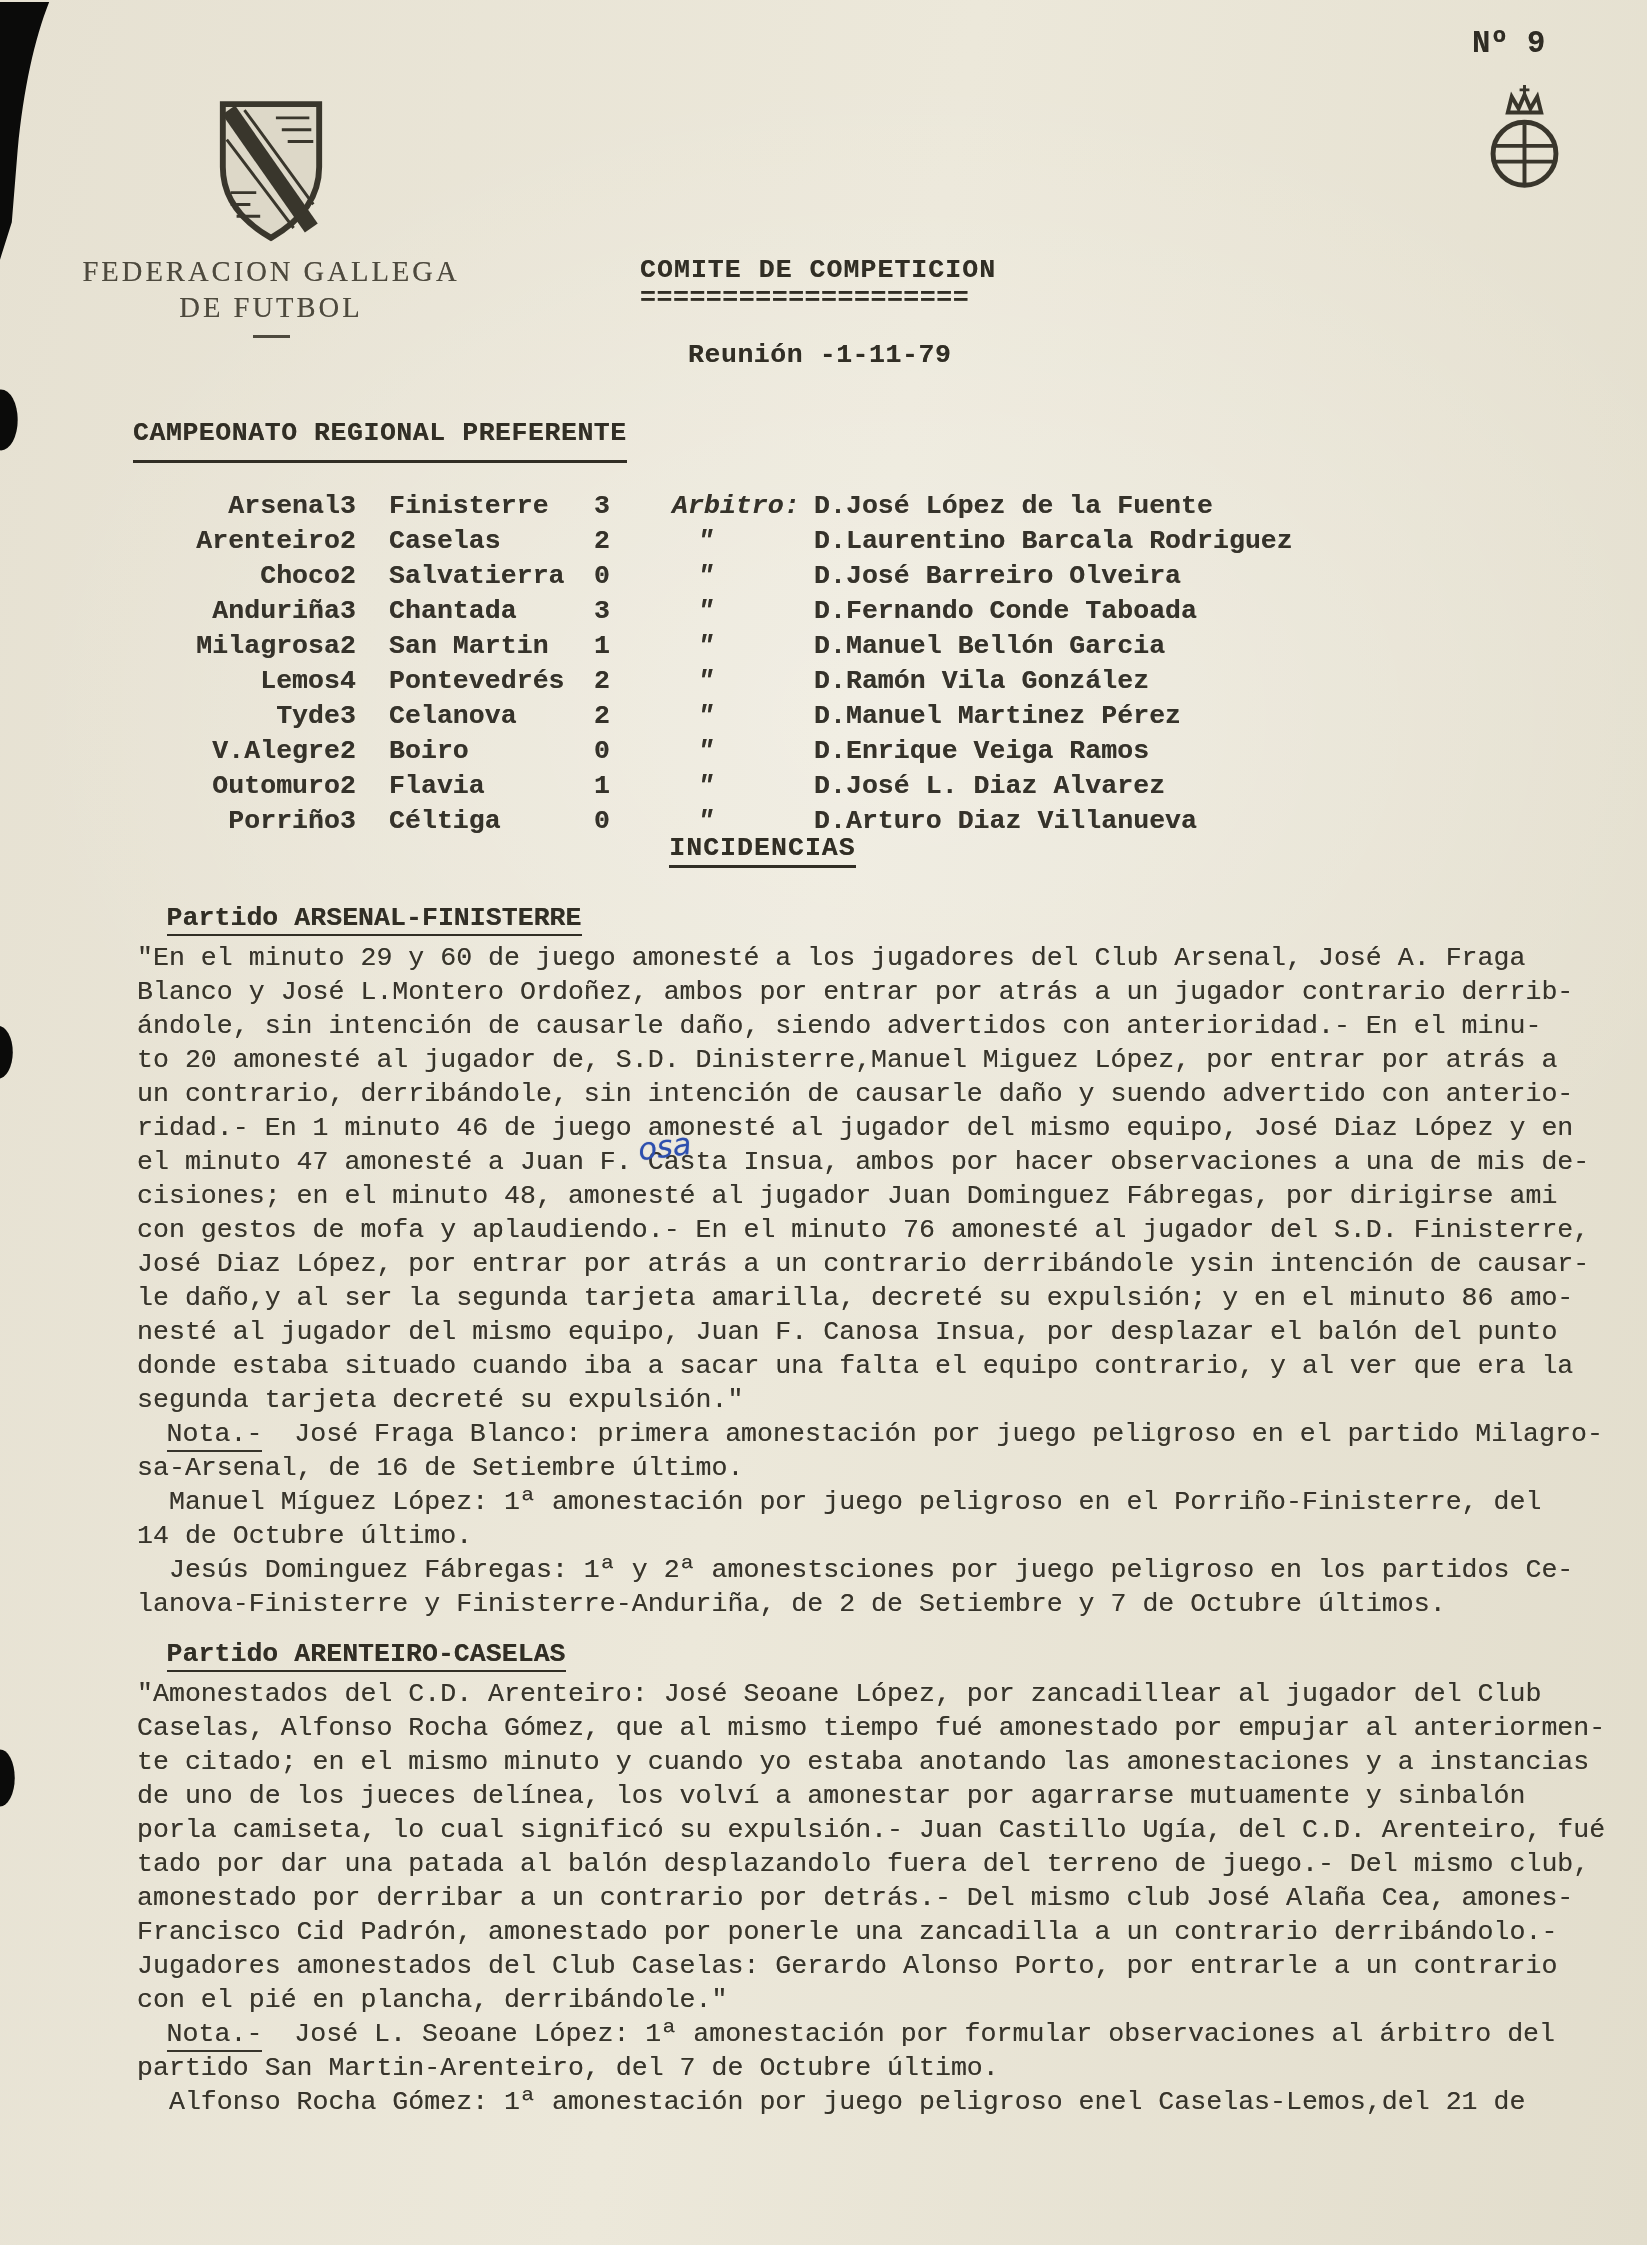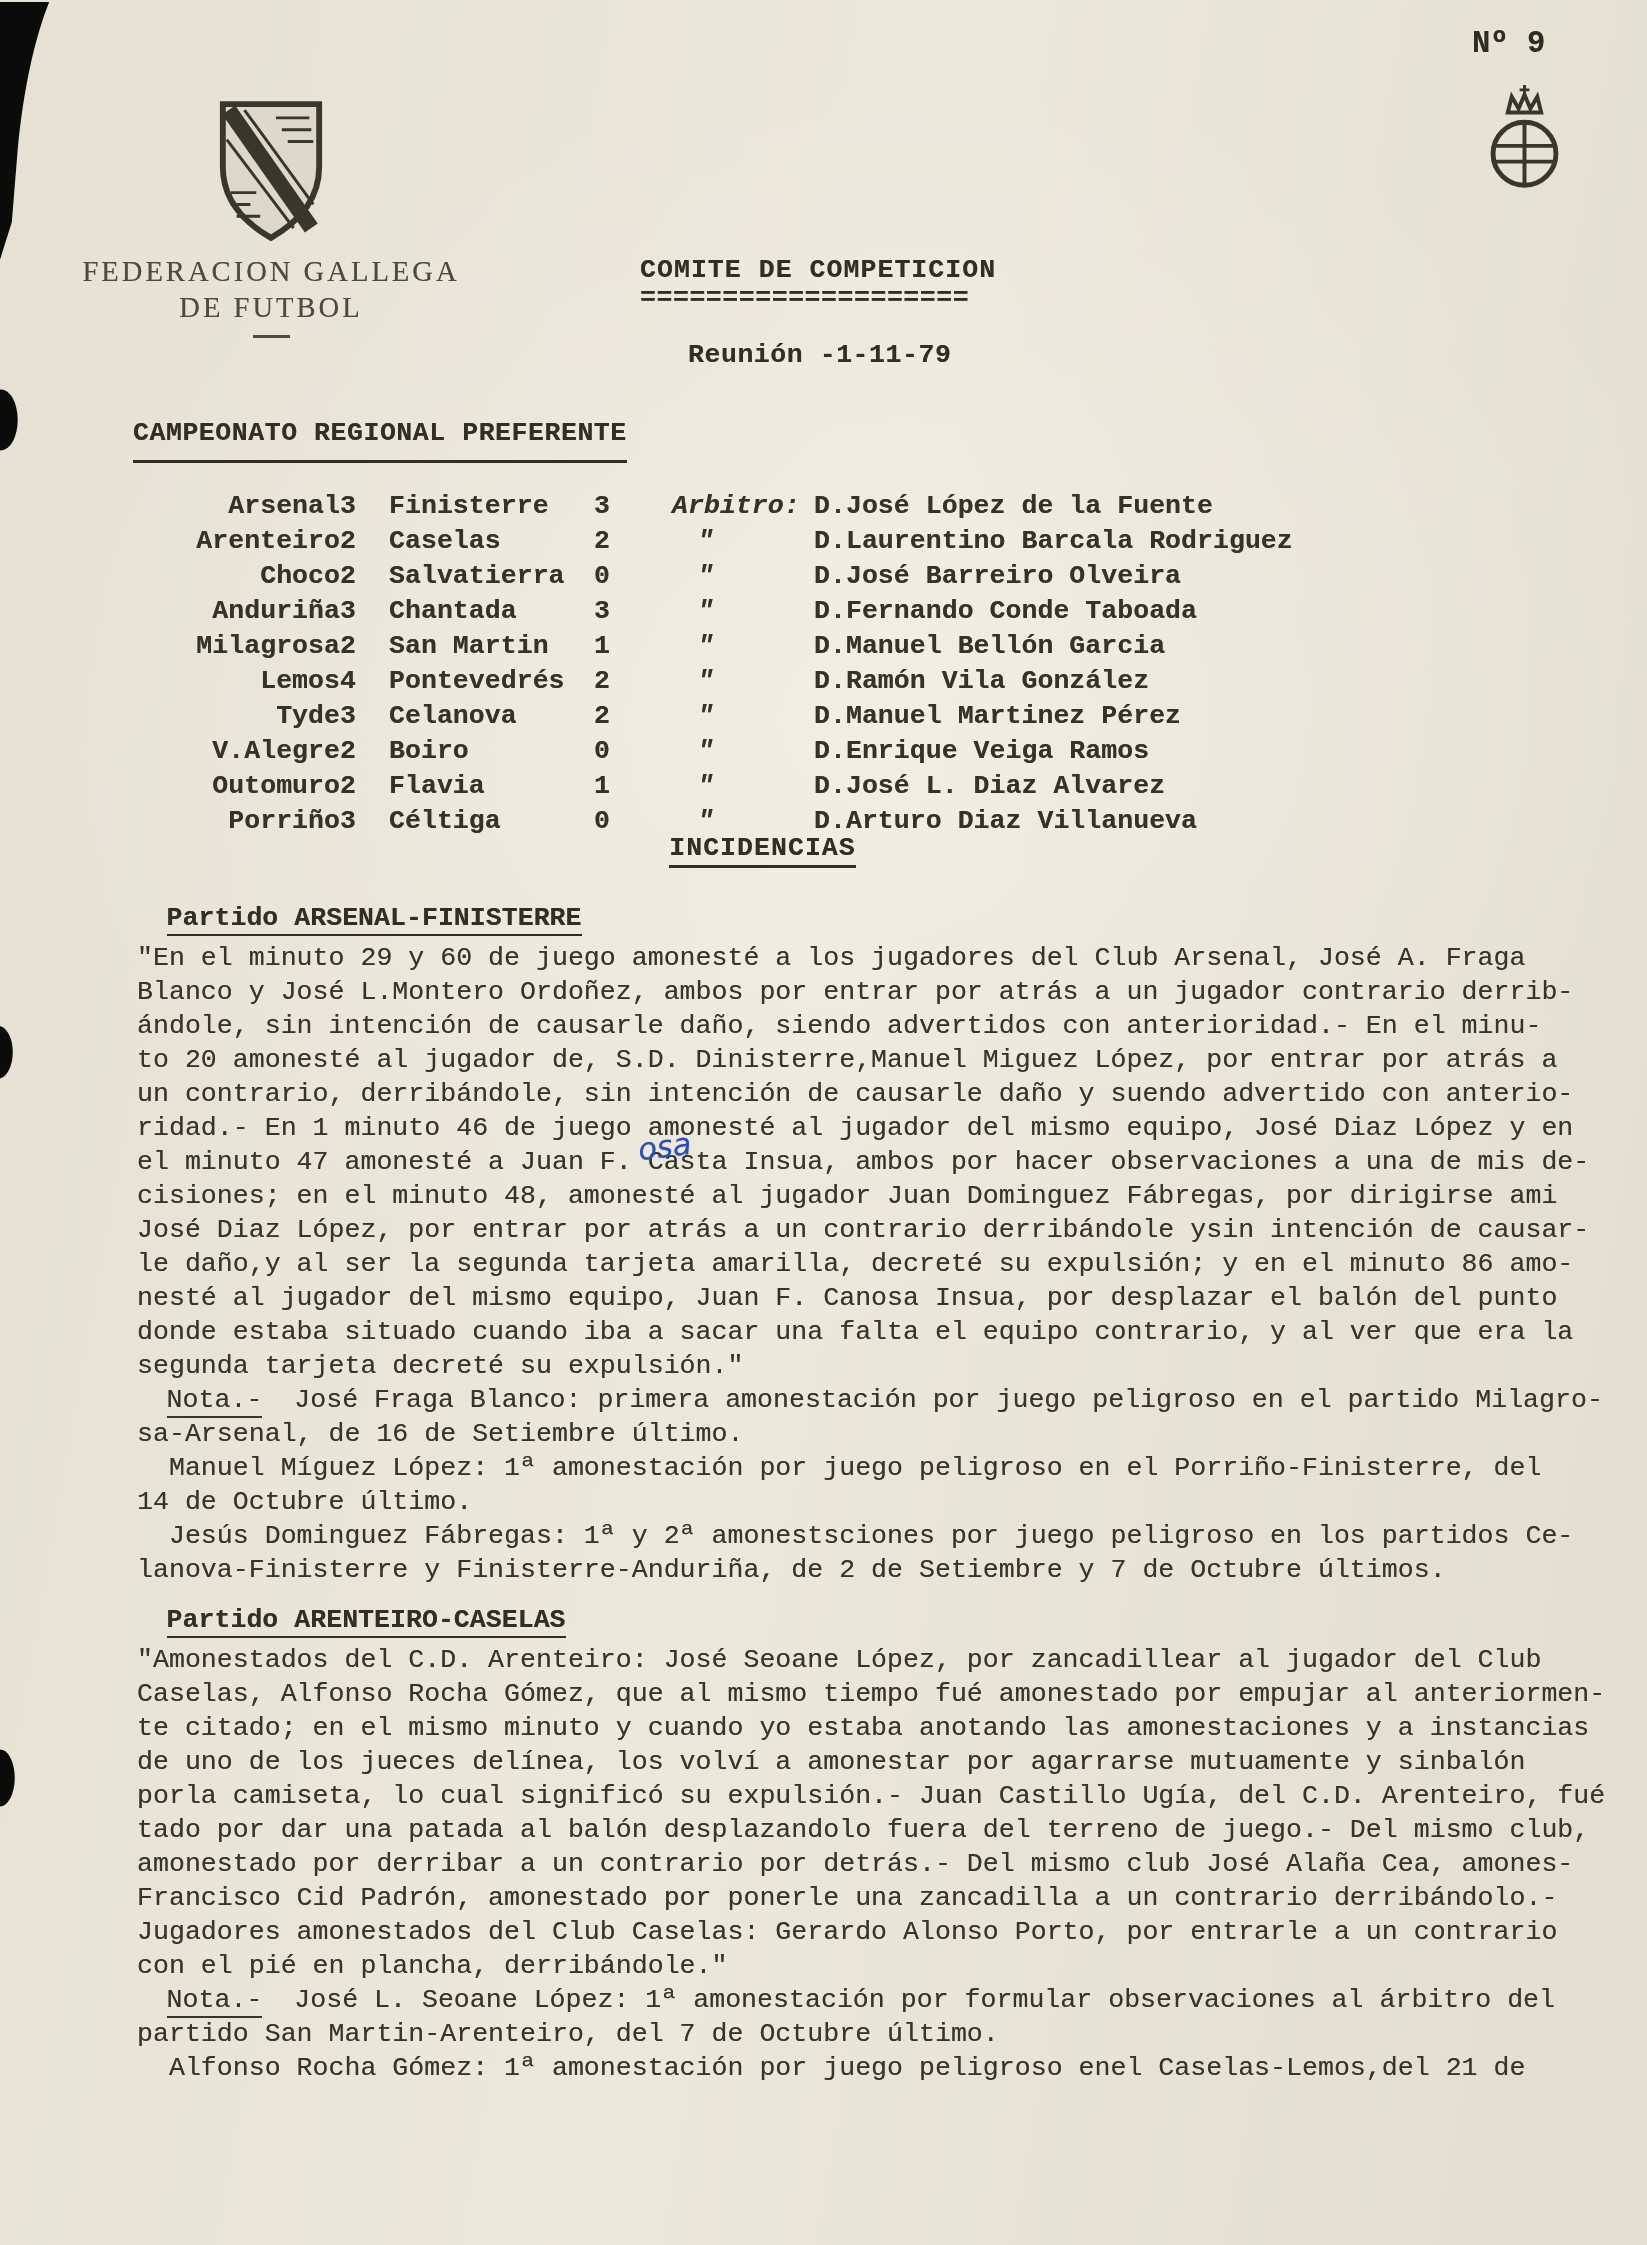--- a/index.html
+++ b/index.html
@@ -148,20 +148,21 @@
         <div class="incident-section">
           <div class="section-title"><span class="u-solid">Partido ARSENAL-FINISTERRE</span></div>
           <div class="tline">"En el minuto 29 y 60 de juego amonesté a los jugadores del Club Arsenal, José A. Fraga</div>
           <div class="tline">Blanco y José L.Montero Ordoñez, ambos por entrar por atrás a un jugador contrario derrib-</div>
           <div class="tline">ándole, sin intención de causarle daño, siendo advertidos con anterioridad.- En el minu-</div>
           <div class="tline">to 20 amonesté al jugador de, S.D. Dinisterre,Manuel Miguez López, por entrar por atrás a</div>
           <div class="tline">un contrario, derribándole, sin intención de causarle daño y suendo advertido con anterio-</div>
           <div class="tline">ridad.- En 1 minuto 46 de juego amonesté al jugador del mismo equipo, José Diaz López y en</div>
           <div class="tline">el minuto 47 amonesté a Juan F. Casta Insua, ambos por hacer observaciones a una de mis de-</div>
           <div class="tline">cisiones; en el minuto 48, amonesté al jugador Juan Dominguez Fábregas, por dirigirse ami</div>
+          <div class="tline">con gestos de mofa y aplaudiendo.- En el minuto 76 amonesté al jugador del S.D. Finisterre,</div>
           <div class="tline">José Diaz López, por entrar por atrás a un contrario derribándole ysin intención de causar-</div>
           <div class="tline">le daño,y al ser la segunda tarjeta amarilla, decreté su expulsión; y en el minuto 86 amo-</div>
           <div class="tline">nesté al jugador del mismo equipo, Juan F. Canosa Insua, por desplazar el balón del punto</div>
           <div class="tline">donde estaba situado cuando iba a sacar una falta el equipo contrario, y al ver que era la</div>
           <div class="tline">segunda tarjeta decreté su expulsión."</div>
           <div class="tline nota-first"><span class="u-solid">Nota.-</span>  José Fraga Blanco: primera amonestación por juego peligroso en el partido Milagro-</div>
           <div class="tline">sa-Arsenal, de 16 de Setiembre último.</div>
           <div class="tline">  Manuel Míguez López: 1ª amonestación por juego peligroso en el Porriño-Finisterre, del</div>
           <div class="tline">14 de Octubre último.</div>
           <div class="tline">  Jesús Dominguez Fábregas: 1ª y 2ª amonestsciones por juego peligroso en los partidos Ce-</div>

